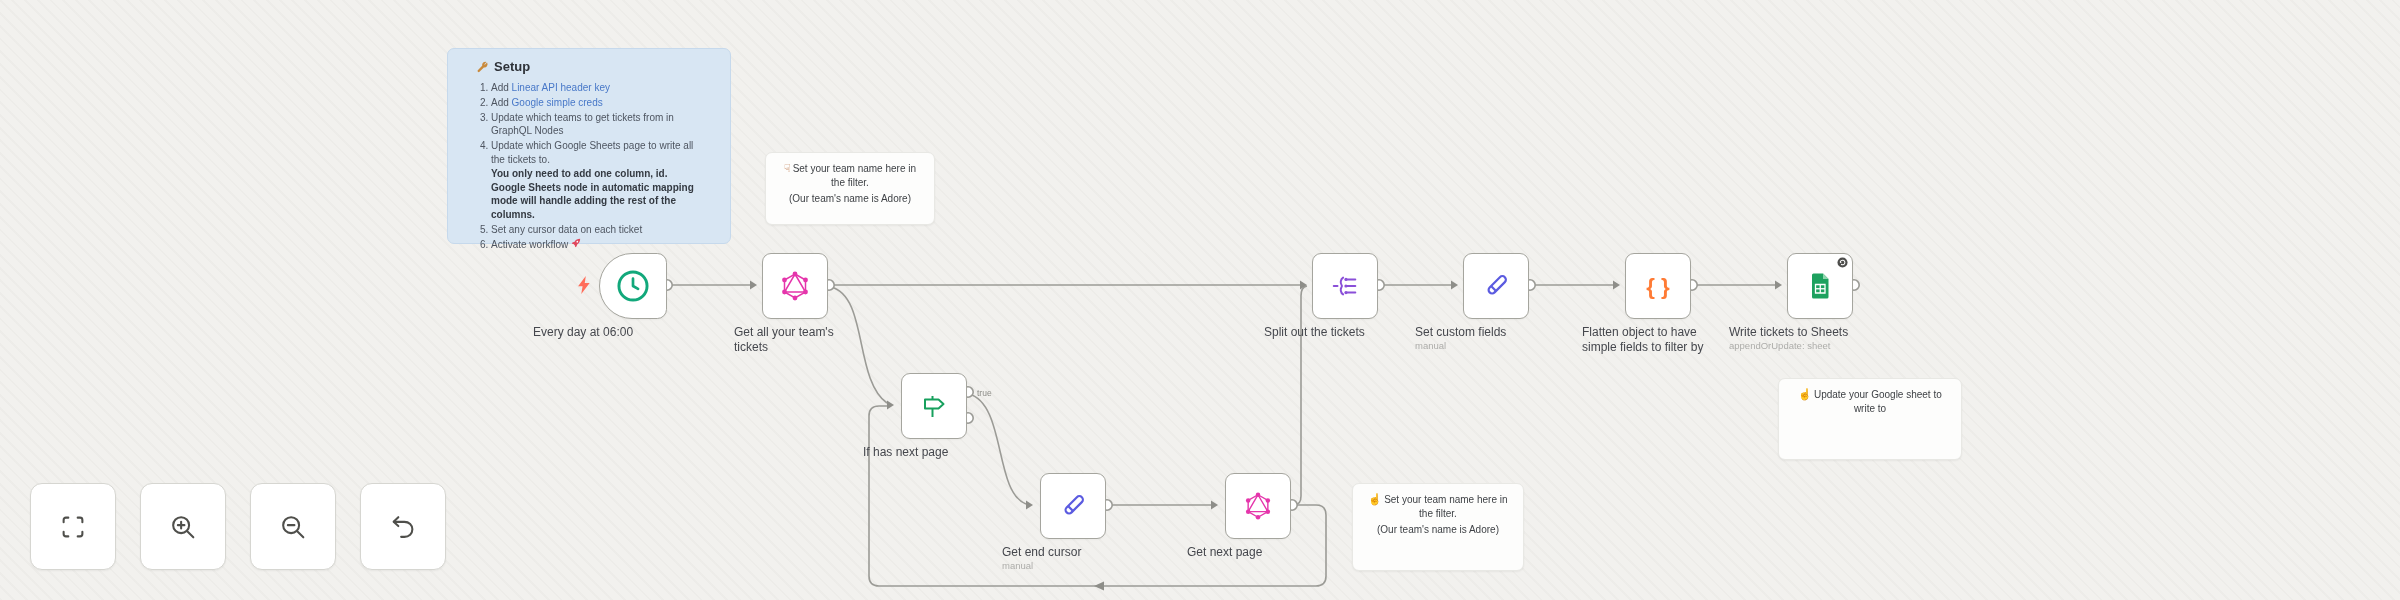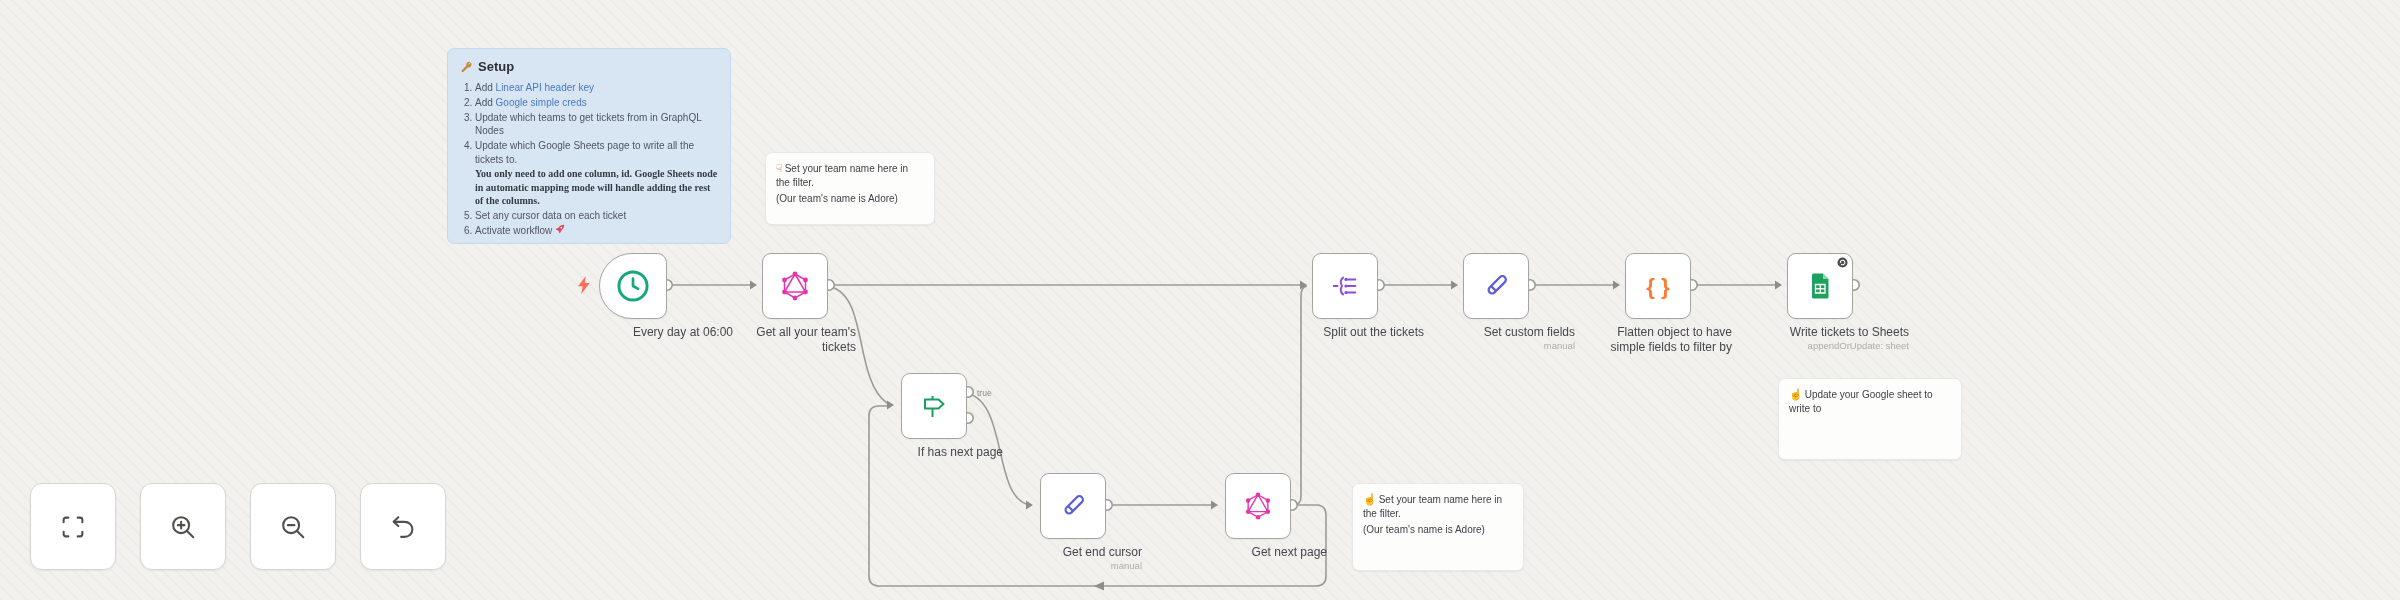--- a/index.html
+++ b/index.html
@@ -1,34 +1,34 @@
 <!DOCTYPE html>
 <html><head>
 <meta charset="utf-8">
 <style>
   html,body{margin:0;padding:0;}
   body{font-family:"Liberation Sans",sans-serif;background:#eceae7;}
   .canvas{position:relative;width:2400px;height:600px;overflow:hidden;
     background:repeating-linear-gradient(45deg, rgba(120,118,108,0.04) 0 2px, transparent 2px 9px), #f2f1ee;}
   .overlay{position:absolute;left:0;top:0;z-index:1;}
   .sticky{position:absolute;border-radius:7px;z-index:1;box-sizing:border-box;}
-  .sticky.blue{background:#d8e6f3;border:1px solid #c6d9ec;padding:10px 12px;}
-  .sticky.white{background:#fdfdfc;border:1px solid #e8e8e4;box-shadow:0 1px 2px rgba(0,0,0,.05);padding:8px 10px;}
+  .sticky.blue{background:#d8e6f3;border:1px solid #c6d9ec;padding:10px 28px;}
+  .sticky.white{background:#fdfdfc;border:1px solid #e8e8e4;box-shadow:0 1px 2px rgba(0,0,0,.05);padding:8px 10px;text-align:center;}
   .sticky-title{display:flex;align-items:center;gap:5px;font-size:13px;font-weight:bold;color:#2e3238;margin-bottom:7px;}
   .sticky ol{margin:0;padding-left:15px;font-size:10px;line-height:1.38;color:#4e5560;}
   .sticky ol li{margin:0 0 1px 0;}
   .sticky a{color:#4878c8;text-decoration:none;cursor:pointer;}
-  .sticky .boldnote{font-weight:bold;color:#343a42;font-family:Liberation Serif, serif;}
+  .sticky .boldnote{font-weight:bold;color:#343a42;}
   .note-line{font-size:10px;line-height:1.35;color:#3f4246;}
   .note-line + .note-line{margin-top:3px;}
   .hand{color:#bf7a4d;font-size:11px;margin-right:2px;}
   .node{position:absolute;width:64px;height:64px;background:#fff;border:1.2px solid #a5a59e;border-radius:9px;
     display:flex;align-items:center;justify-content:center;z-index:2;box-shadow:0 1px 2px rgba(0,0,0,.04);cursor:pointer;}
   .node.trigger{width:66px;border-radius:34px 10px 10px 34px;}
-  .nlabel{position:absolute;text-align:right;font-size:12px;font-weight:500;color:#45474d;z-index:2;line-height:1.25;}
+  .nlabel{position:absolute;text-align:left;font-size:12px;font-weight:500;color:#45474d;z-index:2;line-height:1.25;}
   .nsub{font-size:9.5px;font-weight:400;color:#adadaa;margin-top:0;}
   .lightning{position:absolute;z-index:2;}
   .badge{position:absolute;top:3px;right:4px;}
   .toolbar{position:absolute;left:30px;top:483px;display:flex;gap:24px;z-index:3;}
   .tbtn{width:84px;height:85px;background:#fff;border:1px solid #d6d6d1;border-radius:12px;
     display:flex;align-items:center;justify-content:center;box-shadow:0 1px 2px rgba(0,0,0,.05);cursor:pointer;}
 </style>
 </head>
 <body>
 

